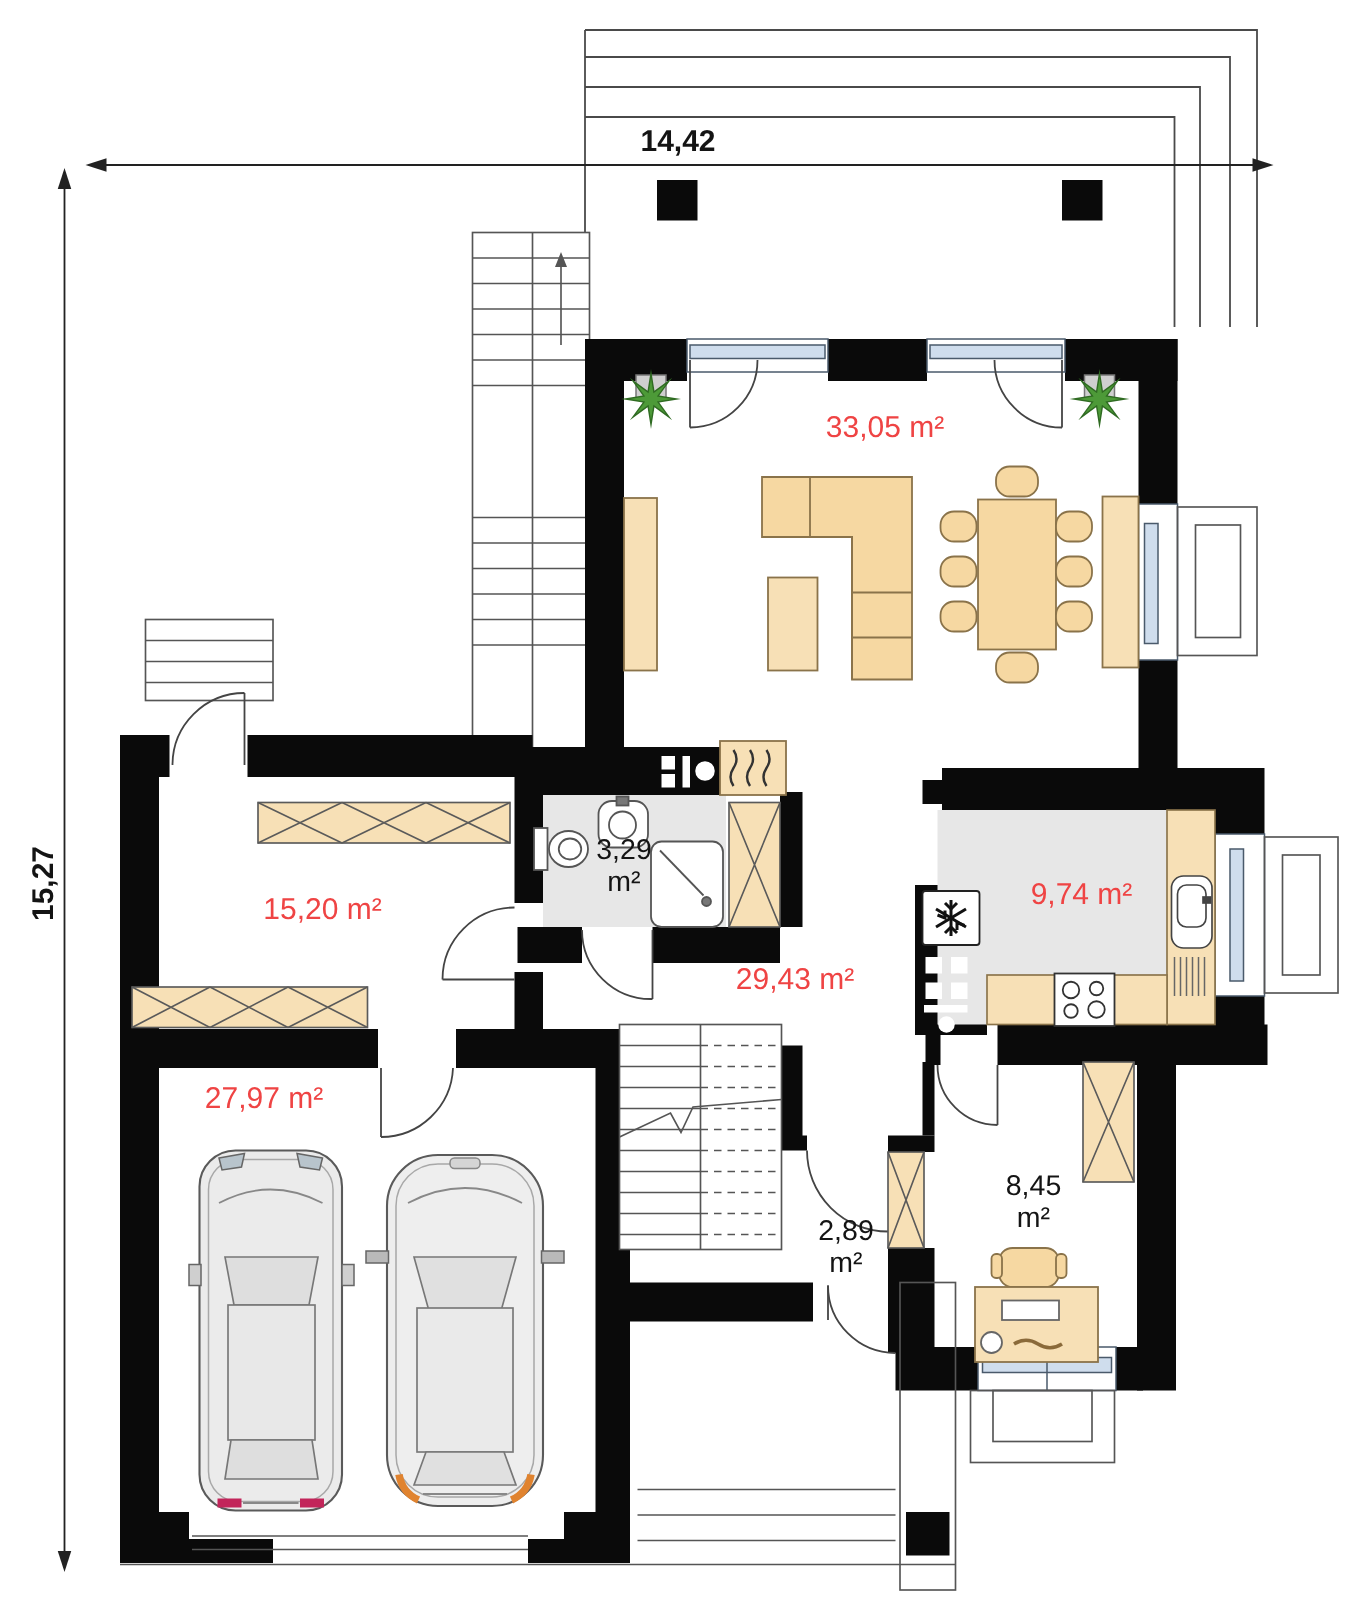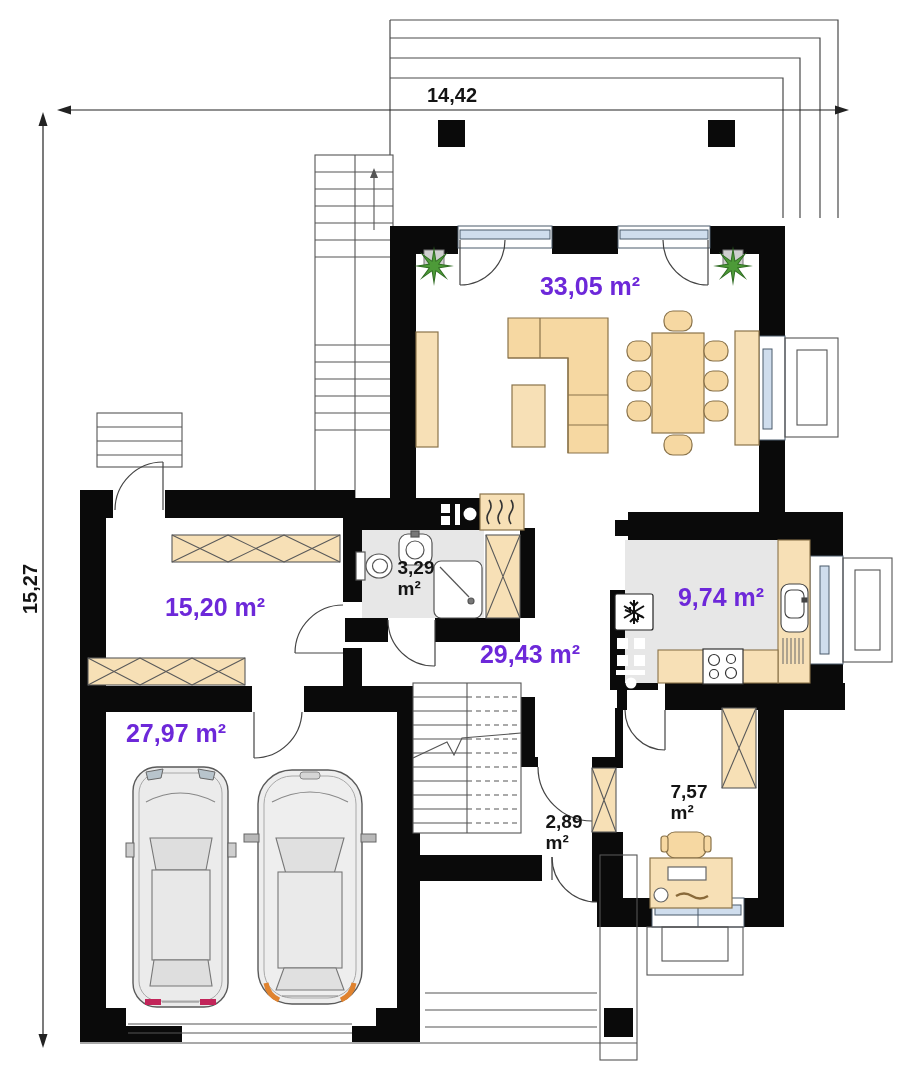--- a/index.html
+++ b/index.html
@@ -1,22 +1,22 @@
 <!DOCTYPE html>
 <html><head>
 <meta charset="utf-8">
 <style>
   html,body{margin:0;padding:0;background:#fff;}
   #plan{position:relative;width:897px;height:1080px;background:#fff;overflow:hidden;
         font-family:"Liberation Sans",sans-serif;}
   #plan svg{position:absolute;left:0;top:0;}
-  .lbl{position:absolute;transform:translate(-50%,-50%);font-weight:bold;color:#6d28d9;
-       white-space:nowrap;font-size:25px;letter-spacing:0;}
-  .lbl2{position:absolute;transform:translate(-50%,-50%);font-weight:bold;color:#141414;
-        text-align:left;font-size:19px;line-height:1.12;}
+  .lbl{position:absolute;transform:translate(-50%,-50%);font-weight:normal;color:#ef4444;
+       white-space:nowrap;font-size:20px;letter-spacing:0;}
+  .lbl2{position:absolute;transform:translate(-50%,-50%);font-weight:normal;color:#141414;
+        text-align:center;font-size:19px;line-height:1.12;}
   .dim{position:absolute;transform:translate(-50%,-50%);font-weight:bold;color:#141414;
        font-size:20px;white-space:nowrap;}
   .dim.vert{transform:translate(-50%,-50%) rotate(-90deg);}
 </style>
 </head>
 <body>
 
 <div id="plan">
 <svg width="902" height="1080" viewBox="0 0 902 1080">
 
@@ -415,17 +415,17 @@
 
 <div class="lbl2" style="left:416px;top:578px">
   <div>3,29</div>
   <div>m²</div>
 </div>
 <div class="lbl2" style="left:564px;top:832px">
   <div>2,89</div>
   <div>m²</div>
 </div>
 <div class="lbl2" style="left:689px;top:802px">
-  <div>7,57</div>
+  <div>8,45</div>
   <div>m²</div>
 </div>
 
 </div>
 
 </body></html>

